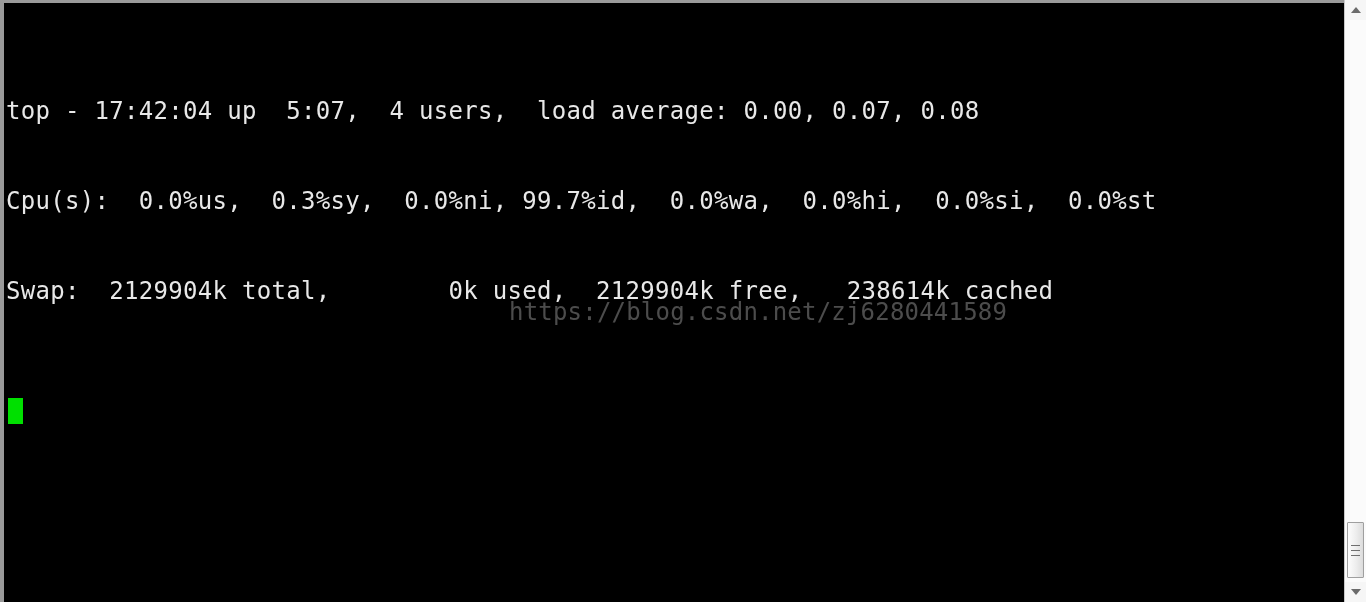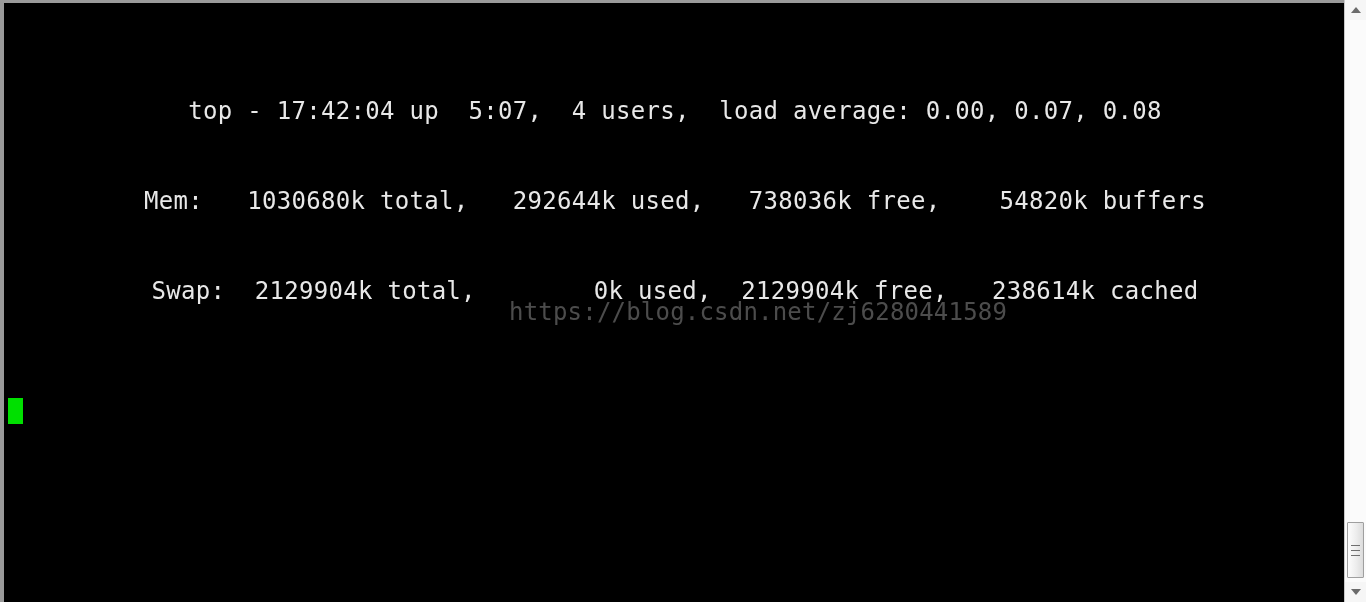--- a/index.html
+++ b/index.html
@@ -56,21 +56,20 @@
     white-space: pre;
     font-size: 24px;
     letter-spacing: 0.30px;
     color: #e8e8e8;
     padding-left: 2px;
   }
 
   
   .summary {
     position: relative;
-    text-align: center;
   }
 
   
   .cursor-row {
     height: 30px;
     position: relative;
   }
   .cursor-block {
     position: absolute;
     left: 4px;
@@ -157,21 +156,21 @@
 </style>
 </head>
 <body>
 
 <div id="app">
 
   <div id="term-frame">
     <div id="screen">
 
       <div class="line summary">top - 17:42:04 up  5:07,  4 users,  load average: 0.00, 0.07, 0.08</div>
-      <div class="line summary">Mem:   1030680k total,   292644k used,   738036k free,    54820k buffers</div>
+      <div class="line summary">Cpu(s):  0.0%us,  0.3%sy,  0.0%ni, 99.7%id,  0.0%wa,  0.0%hi,  0.0%si,  0.0%st</div>
       <div class="line summary">Swap:  2129904k total,        0k used,  2129904k free,   238614k cached</div>
 
       <div class="cursor-row">
         <div class="cursor-block"></div>
       </div>
 
       
 
       
 

